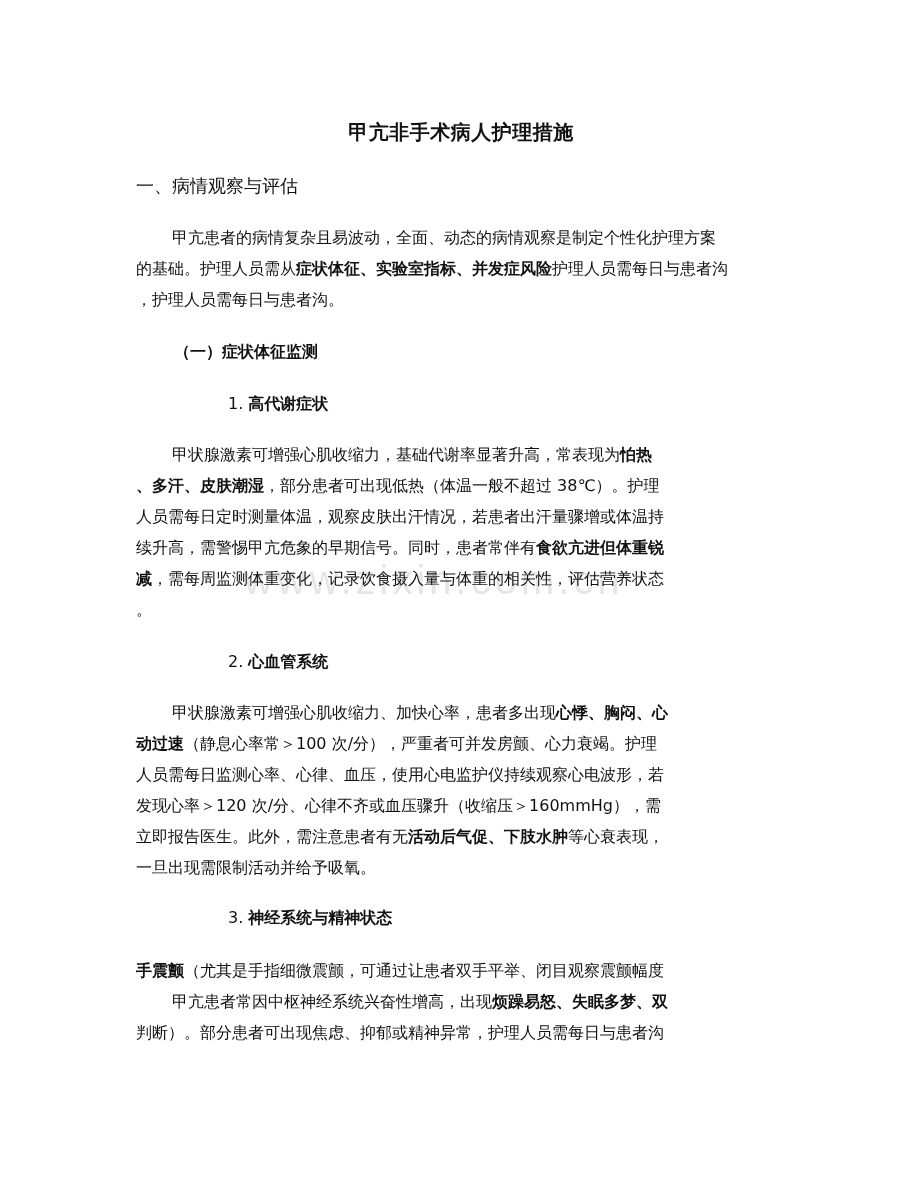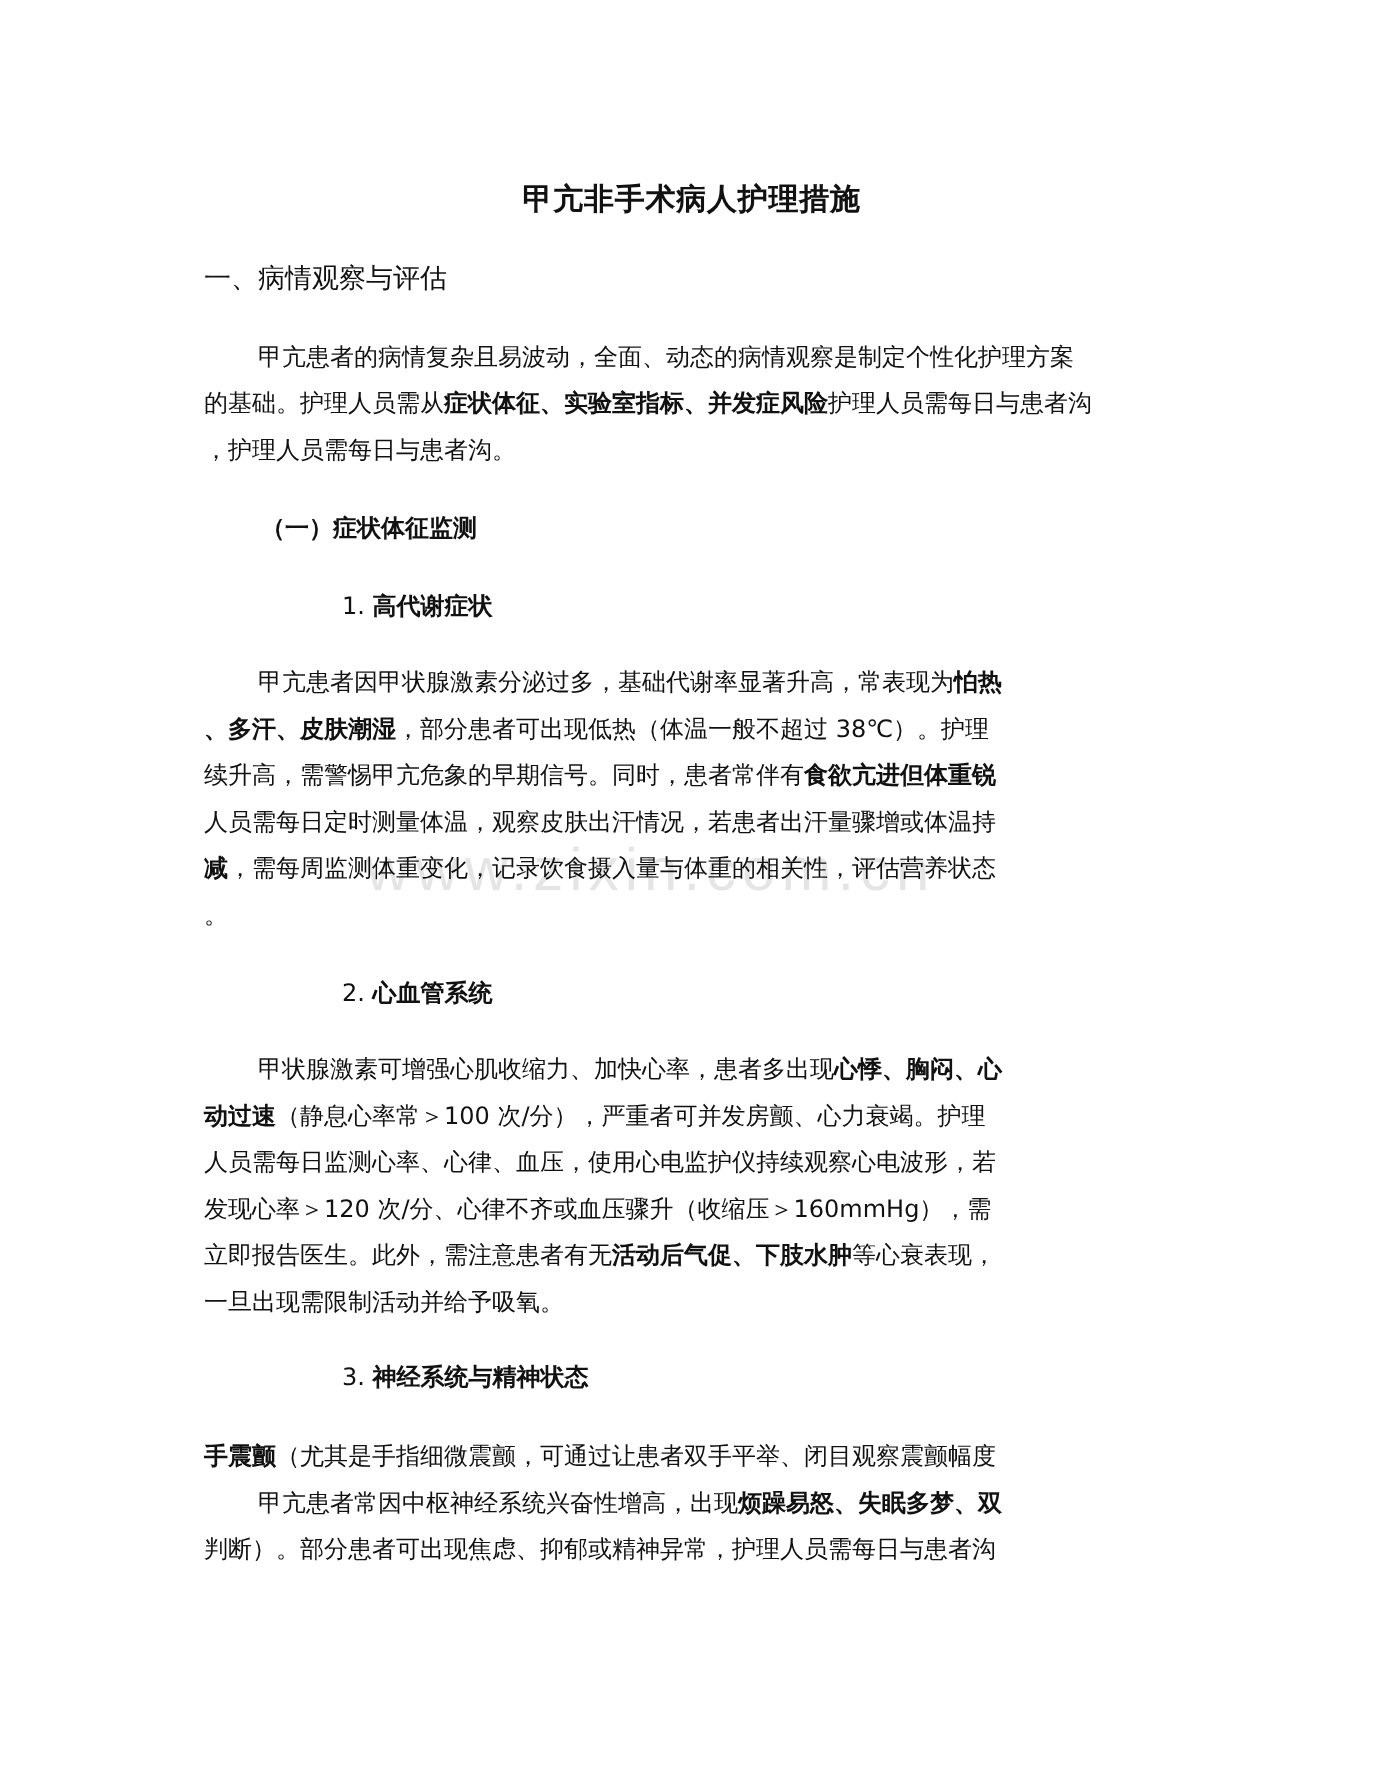--- a/index.html
+++ b/index.html
@@ -55,24 +55,24 @@
     </div>
 
   <div class="h2" style="top:340px;">（一）症状体征监测</div>
 
   <div class="h3" style="top:392px;">
     <span class="num">1.</span>
     <span class="txt">高代谢症状</span>
   </div>
 
   <div class="para" style="top:439px;">
-      <span class="line" style="padding-left: 36px;"><span>甲亢患者因甲状腺激素分泌过多，基础代谢率显著升高，常表现为</span><b>怕热</b></span>
+      <span class="line" style="padding-left: 36px;"><span>甲状腺激素可增强心肌收缩力，基础代谢率显著升高，常表现为</span><b>怕热</b></span>
       <span class="line"><b>、多汗、皮肤潮湿</b><span>，部分患者可出现低热（体温一般不超过 38℃）。护理</span></span>
+      <span class="line"><span>人员需每日定时测量体温，观察皮肤出汗情况，若患者出汗量骤增或体温持</span></span>
       <span class="line"><span>续升高，需警惕甲亢危象的早期信号。同时，患者常伴有</span><b>食欲亢进但体重锐</b></span>
-      <span class="line"><span>人员需每日定时测量体温，观察皮肤出汗情况，若患者出汗量骤增或体温持</span></span>
       <span class="line"><b>减</b><span>，需每周监测体重变化，记录饮食摄入量与体重的相关性，评估营养状态</span></span>
       <span class="line"><span>。</span></span>
     </div>
 
   <div class="h3" style="top:650px;">
     <span class="num">2.</span>
     <span class="txt">心血管系统</span>
   </div>
 
   <div class="para" style="top:697px;">

